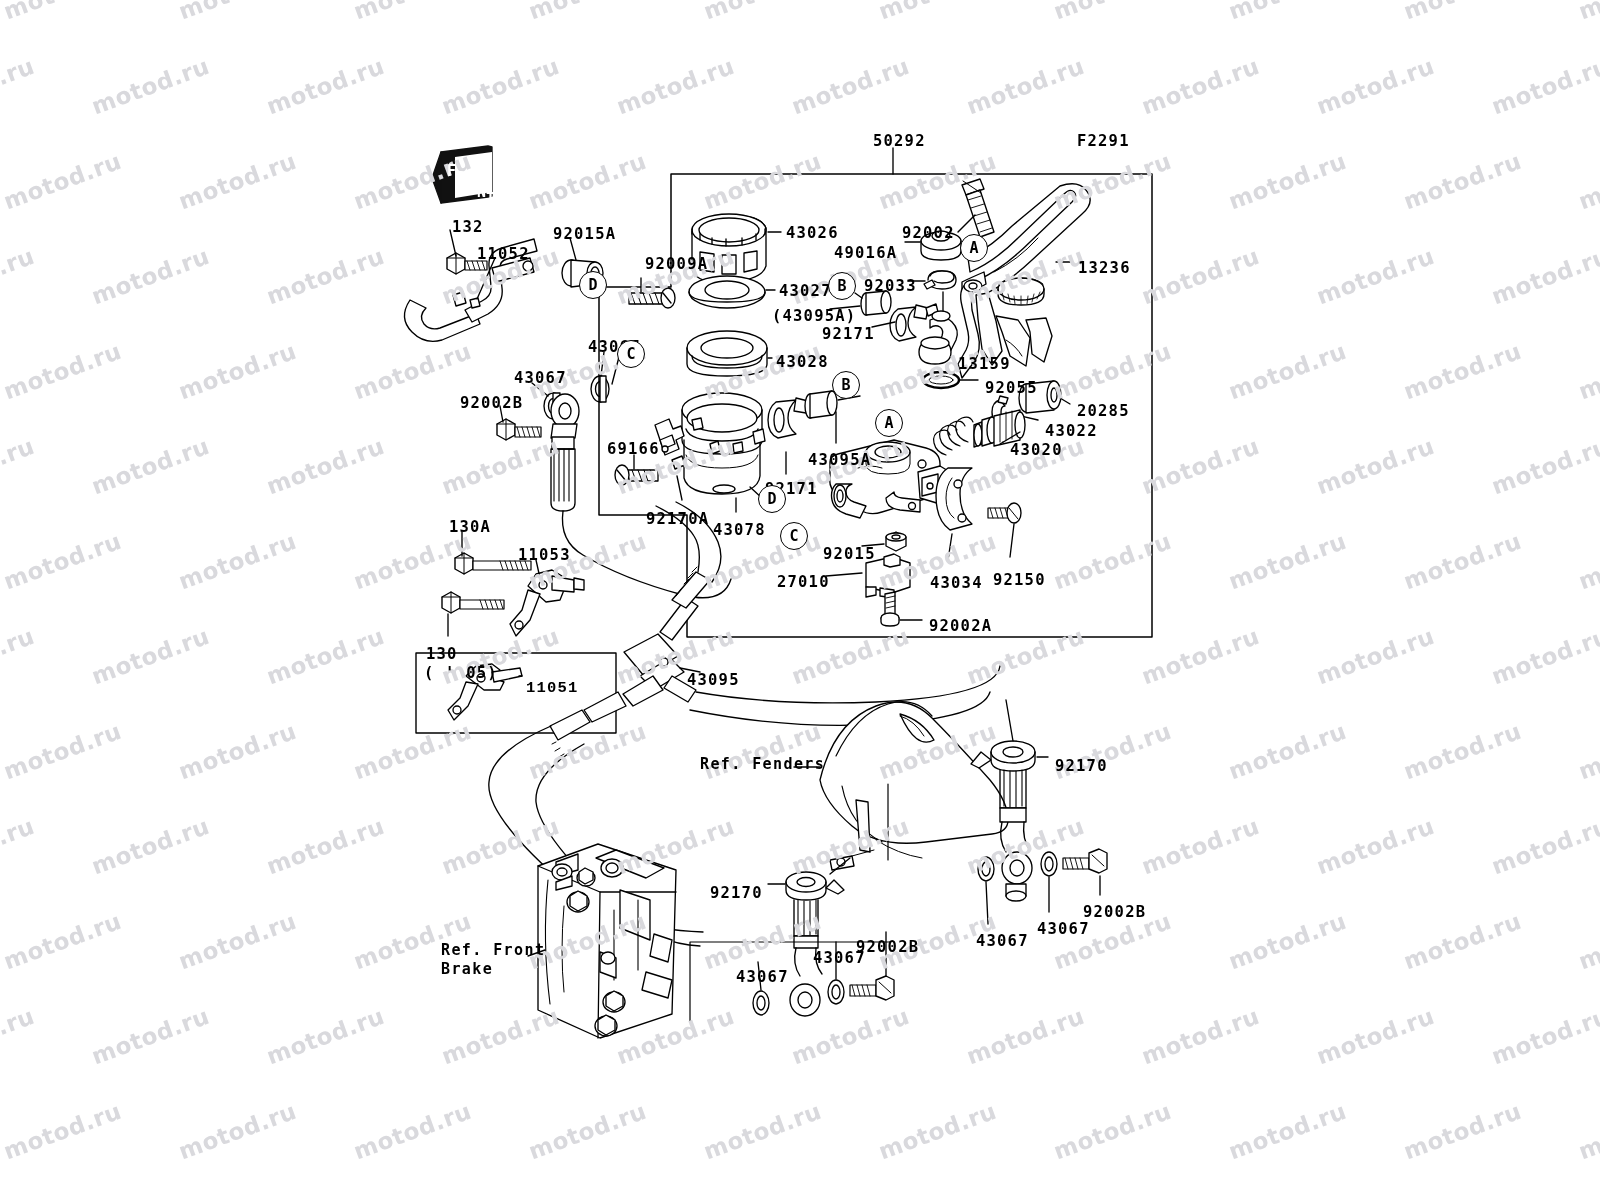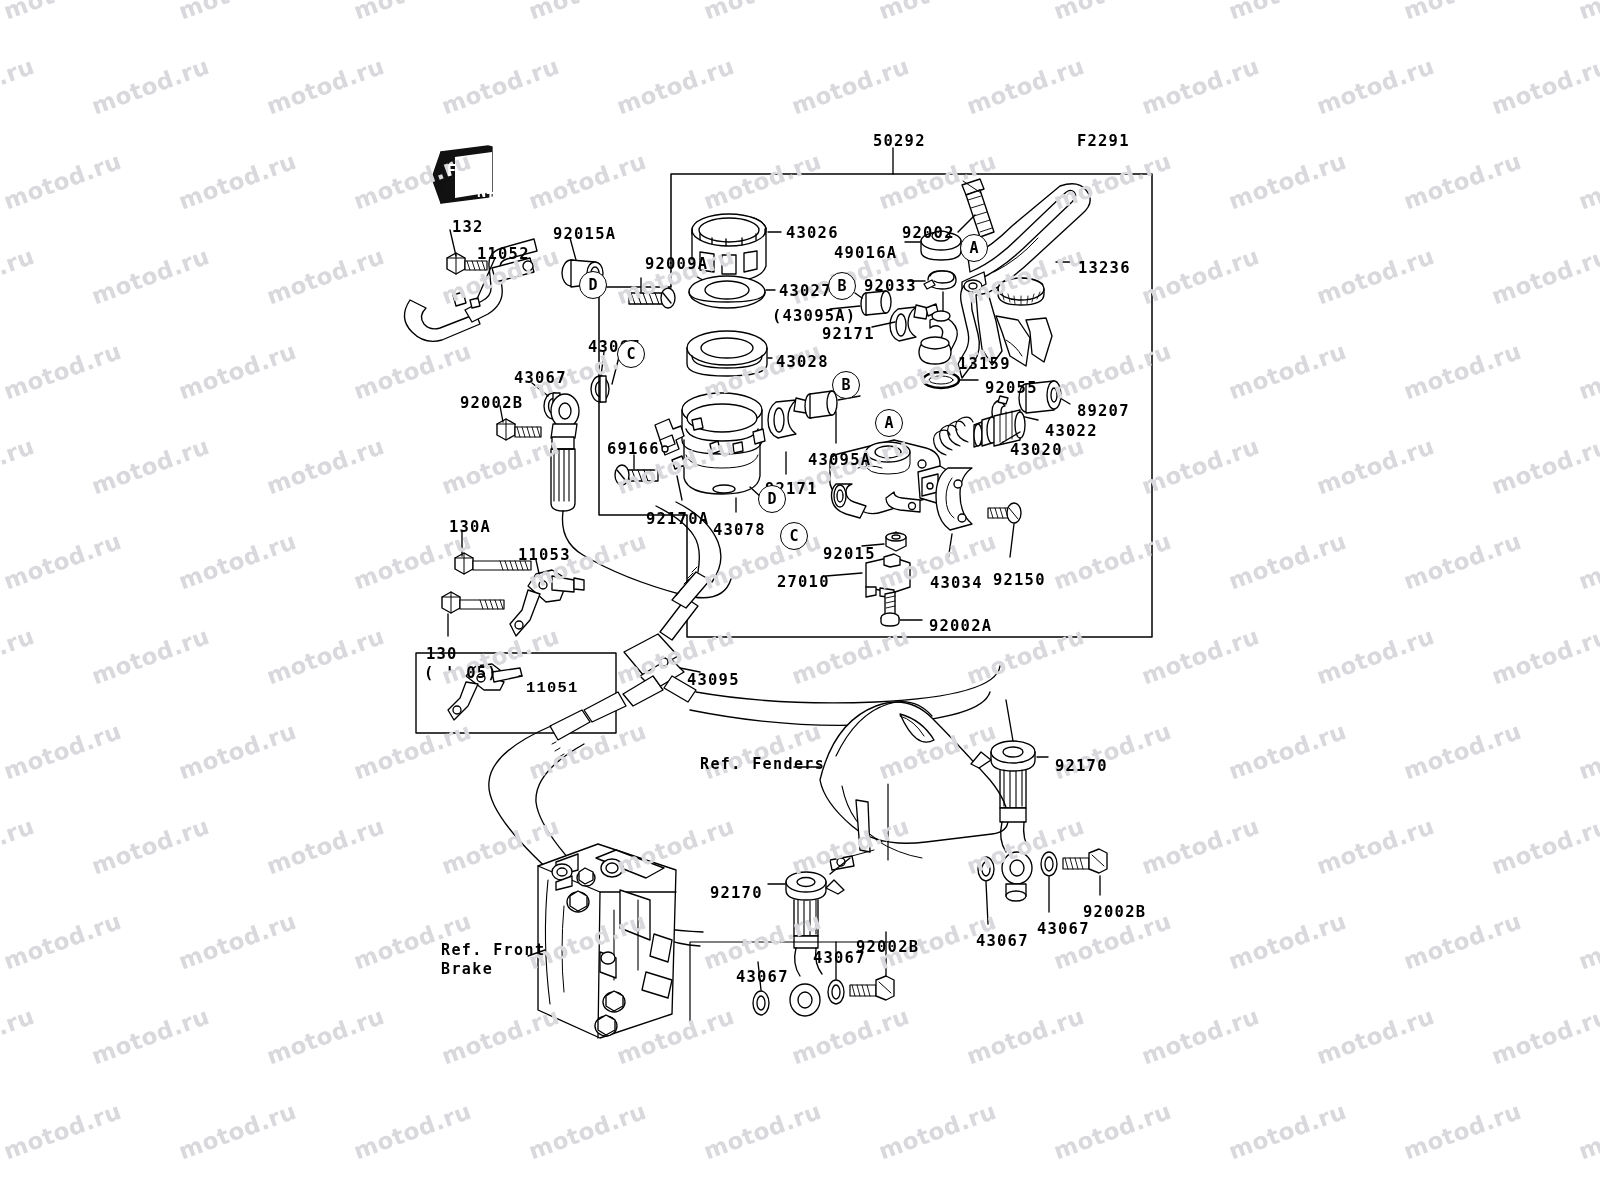--- a/index.html
+++ b/index.html
@@ -687,21 +687,21 @@
       <div class="lbl" style="left: 1078px; top: 259px;">13236</div>
       <div class="lbl" style="left: 779px; top: 282px;">43027</div>
       <div class="lbl" style="left: 864px; top: 277px;">92033</div>
       <div class="lbl" style="left: 772px; top: 307px;">(43095A)</div>
       <div class="lbl" style="left: 822px; top: 325px;">92171</div>
       <div class="lbl" style="left: 588px; top: 338px;">43067</div>
       <div class="lbl" style="left: 776px; top: 353px;">43028</div>
       <div class="lbl" style="left: 958px; top: 355px;">13159</div>
       <div class="lbl" style="left: 514px; top: 369px;">43067</div>
       <div class="lbl" style="left: 985px; top: 379px;">92055</div>
-      <div class="lbl" style="left: 1077px; top: 402px;">89207</div>
+      <div class="lbl" style="left: 1077px; top: 402px;">20285</div>
       <div class="lbl" style="left: 460px; top: 394px;">92002B</div>
       <div class="lbl" style="left: 1045px; top: 422px;">43022</div>
       <div class="lbl" style="left: 607px; top: 440px;">69166</div>
       <div class="lbl" style="left: 808px; top: 451px;">43095A</div>
       <div class="lbl" style="left: 1010px; top: 441px;">43020</div>
       <div class="lbl" style="left: 765px; top: 480px;">92171</div>
       <div class="lbl" style="left: 646px; top: 510px;">92170A</div>
       <div class="lbl" style="left: 713px; top: 521px;">43078</div>
       <div class="lbl" style="left: 823px; top: 545px;">92015</div>
       <div class="lbl" style="left: 930px; top: 574px;">43034</div>

